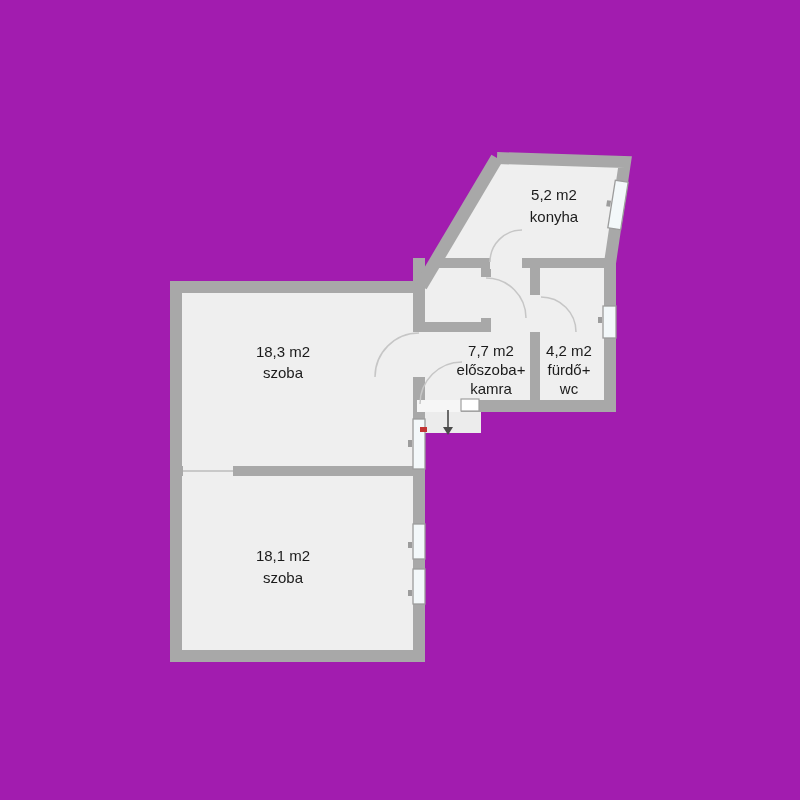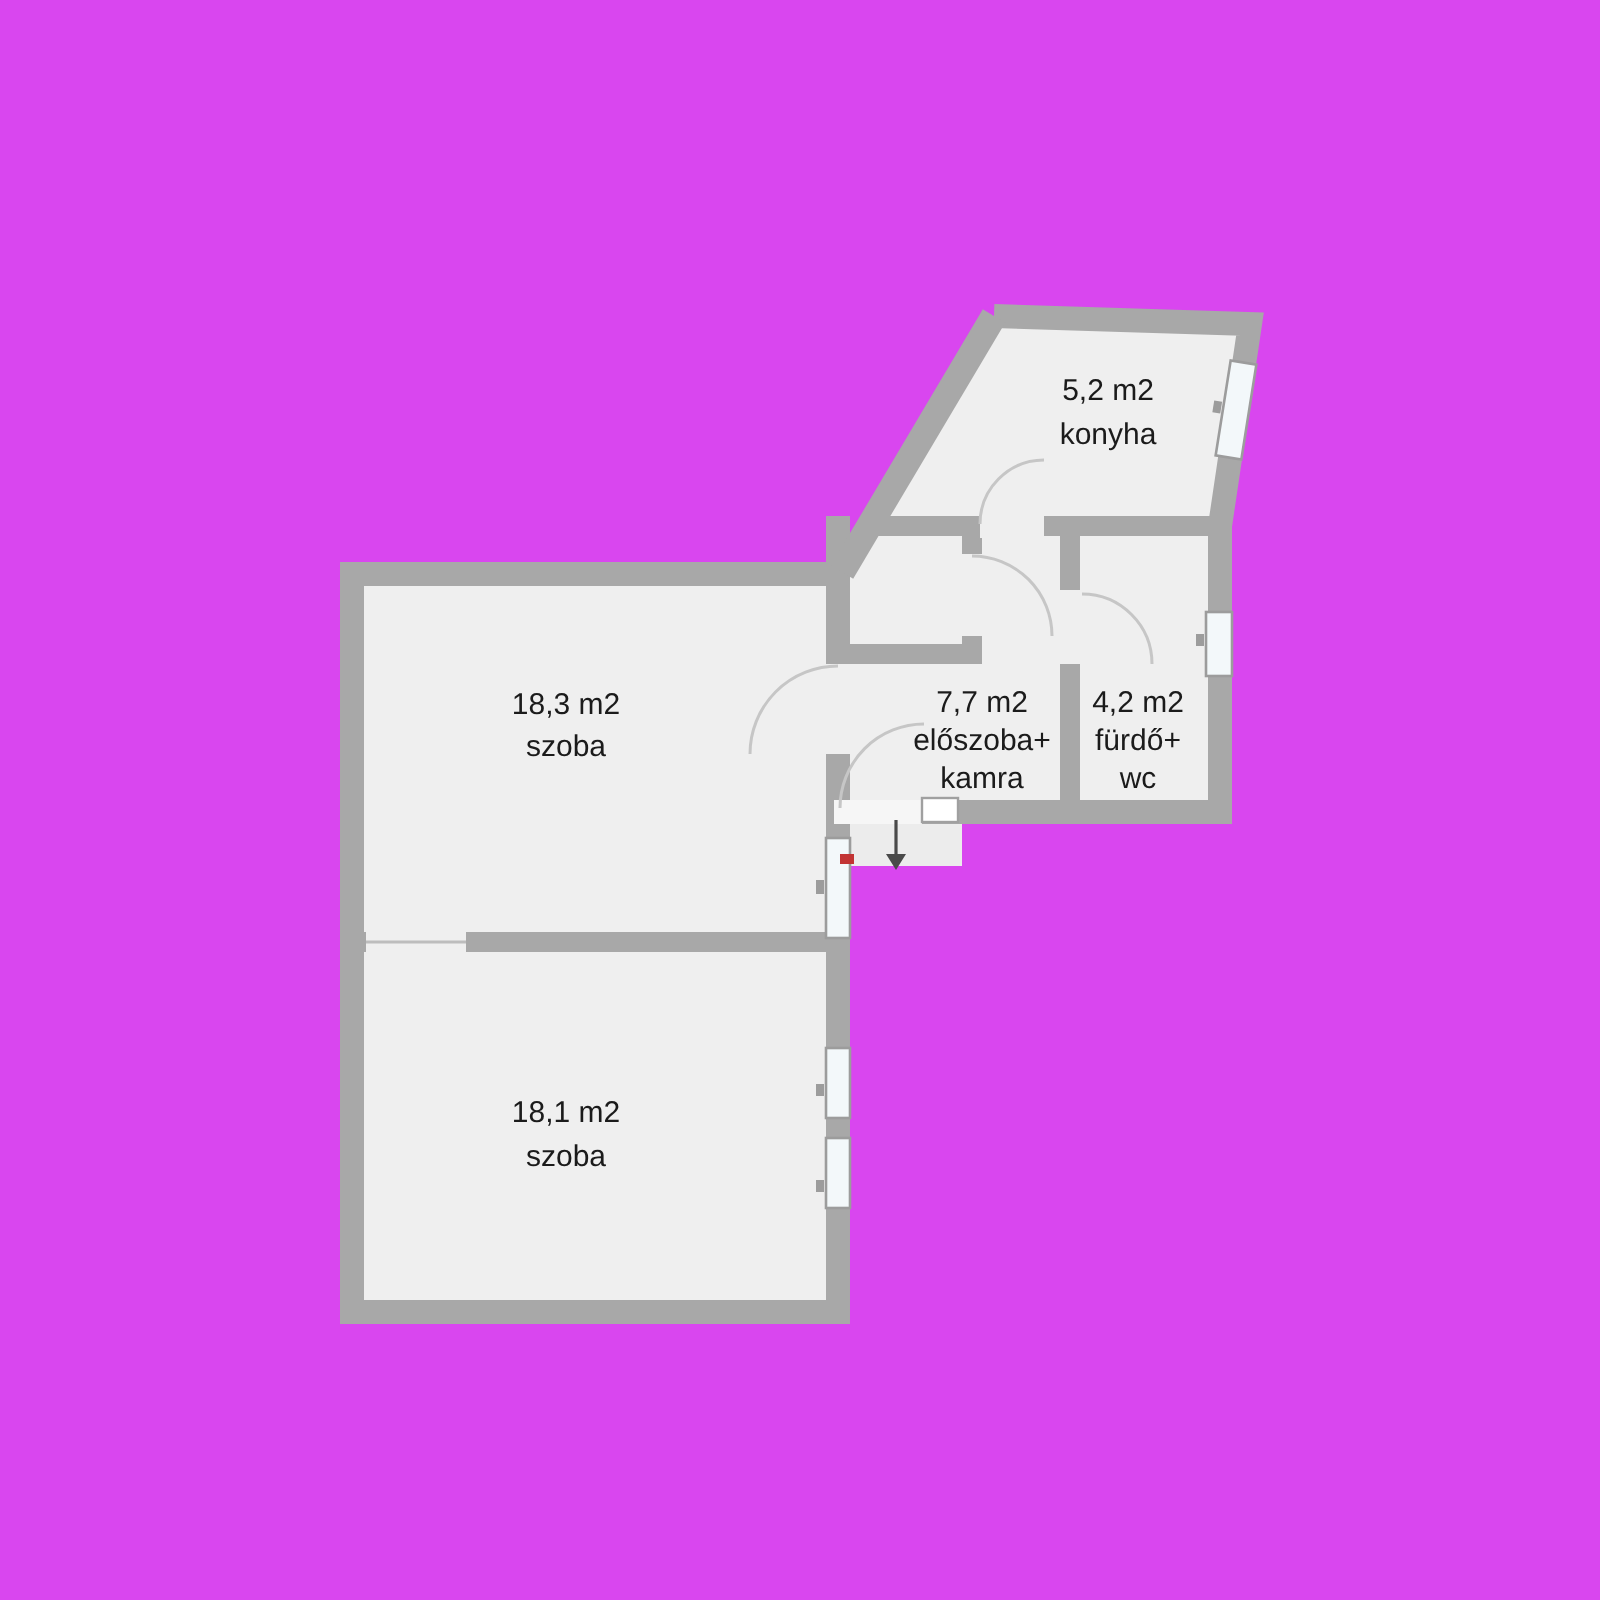--- a/index.html
+++ b/index.html
@@ -1,19 +1,19 @@
 <!DOCTYPE html>
 <html><head>
 <meta charset="utf-8">
 <style>
   html, body { margin: 0; padding: 0; background: #ffffff; }
   .canvas {
     position: relative;
     width: 800px; height: 800px;
-    background: #d946ef;
+    background: #a21caf;
     font-family: "Liberation Sans", sans-serif;
     overflow: hidden;
   }
   svg { display: block; }
   .floor   { fill: #efefef; stroke: none; }
   .wall    { stroke: #a8a8a8; fill: none; stroke-linecap: butt; stroke-linejoin: miter; }
   .w13     { stroke-width: 13; }
   .w12     { stroke-width: 12; }
   .w10     { stroke-width: 10; }
   .opening { fill: #efefef; stroke: none; }

